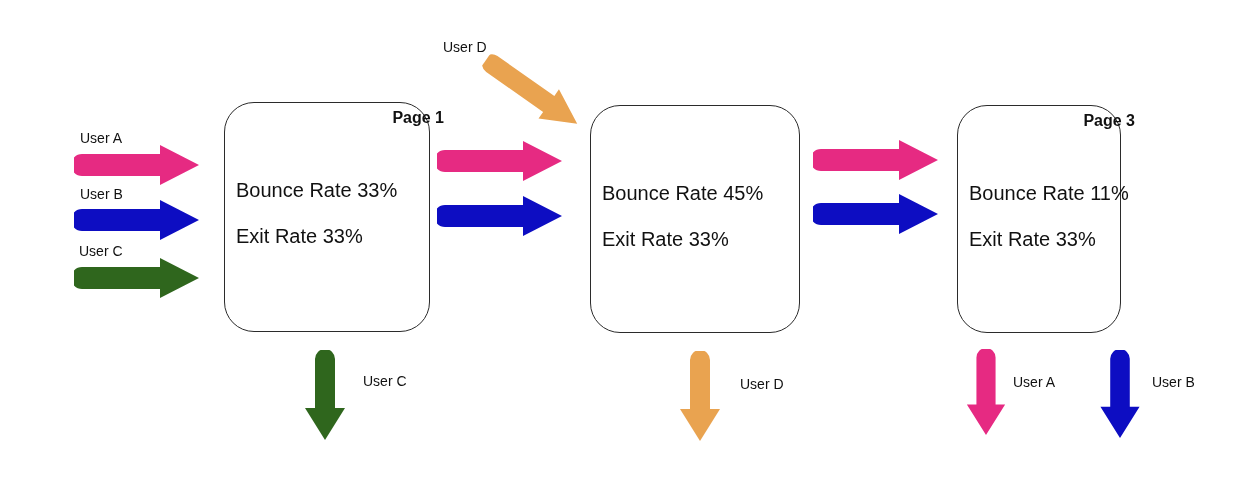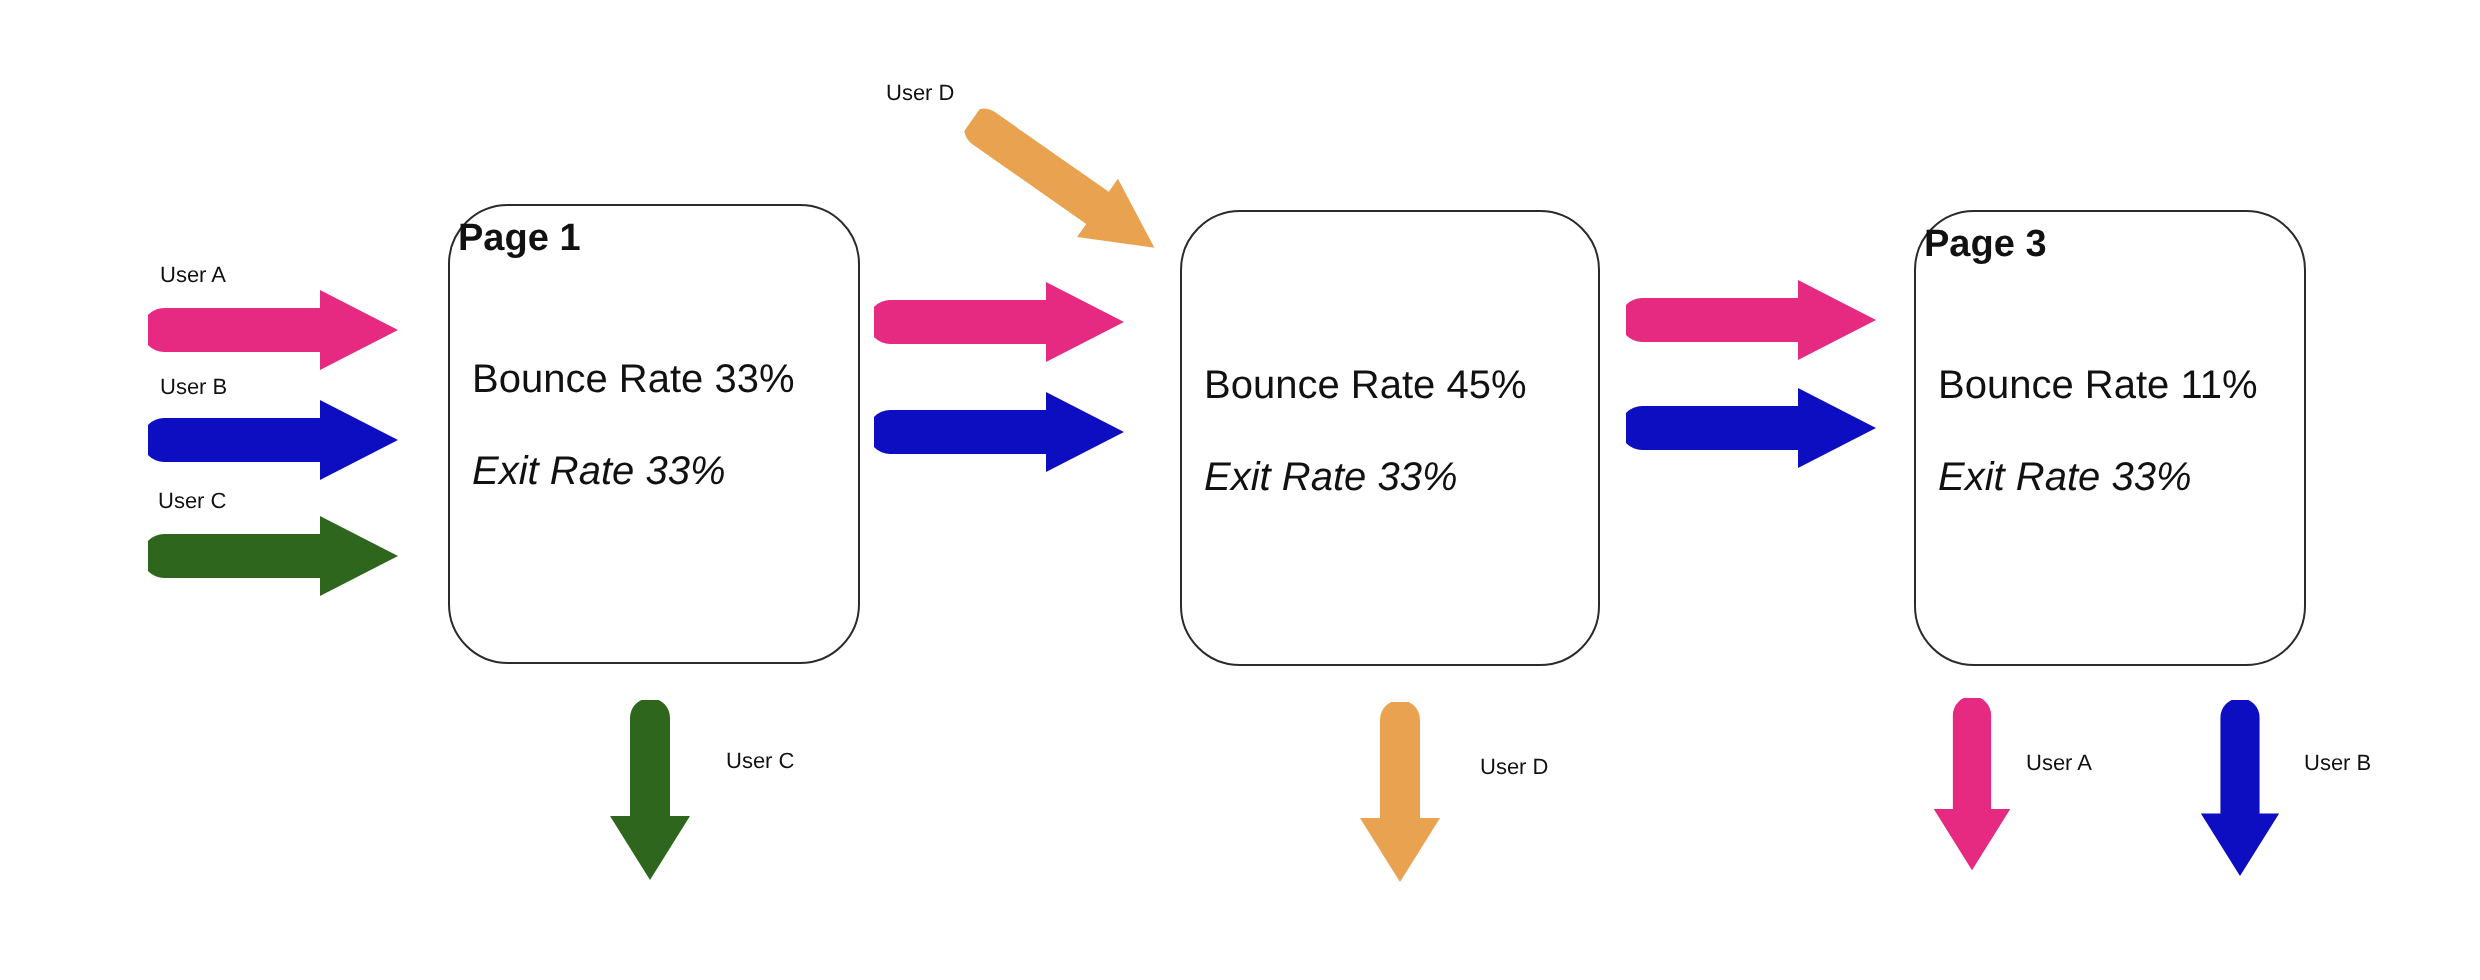--- a/index.html
+++ b/index.html
@@ -1,33 +1,33 @@
 <!DOCTYPE html>
 <html style="--pink: #E62A82; --blue: #0D0DC2; --green: #2F661D; --orange: #E9A350; --box_border: #2B2B2B; --text: #111111; --background: #FFFFFF;"><head>
 <meta charset="utf-8">
 <style>
   html,body{margin:0;padding:0;background:#fff;}
   .canvas{
     position:relative;width:1240px;height:490px;background:var(--background,#fff);
     font-family:"Liberation Sans",sans-serif;color:var(--text,#111);overflow:hidden;
   }
-  .lbl{position:absolute;font-size:11px;line-height:16px;color:var(--text,#111);white-space:nowrap;}
+  .lbl{position:absolute;font-size:14px;line-height:16px;color:var(--text,#111);white-space:nowrap;}
   .arrow{position:absolute;display:block;}
   .arrow.pink path{fill:var(--pink);}
   .arrow.blue path{fill:var(--blue);}
   .arrow.green path{fill:var(--green);}
   .arrow.orange path{fill:var(--orange);}
   .page-box{
     position:absolute;background:#fff;border:1.6px solid var(--box_border,#2b2b2b);
     border-radius:30px;box-sizing:border-box;
   }
-  .page-title{position:absolute;top:6px;left:4px;width:100%;text-align:left;font-weight:bold;font-size:19px;}
+  .page-title{position:absolute;top:6px;left:15px;width:100%;text-align:right;font-weight:bold;font-size:16px;}
   .page-line{position:absolute;left:11px;font-size:20px;white-space:nowrap;}
   .line1{top:76px;}
-  .line2{top:122px;font-style:italic;}
+  .line2{top:122px;}
   .diag{transform:rotate(35deg);transform-origin:0 50%;}
 </style>
 </head>
 <body>
 
 <div class="canvas">
 
   <div class="lbl" style="left:80px;top:130px">User A</div>
   <svg class="arrow pink" style="left:74px;top:143px" width="128" height="44" viewBox="0 0 128 44">
     <path d="M8 11 H86 V2 L125 22 L86 42 V33 H8 A11 11 0 0 1 8 11 Z"></path>
@@ -52,21 +52,21 @@
     <div class="page-title">Page 1</div>
     <div class="page-line line1">Bounce Rate 33%</div>
     <div class="page-line line2">Exit Rate 33%</div>
   </div>
 
   <div class="page-box" style="left:590px;top:105px;width:210px;height:228px">
     <div class="page-line line1">Bounce Rate 45%</div>
     <div class="page-line line2">Exit Rate 33%</div>
   </div>
 
-  <div class="page-box" style="left:957px;top:105px;width:196px;height:228px">
+  <div class="page-box" style="left:957px;top:105px;width:164px;height:228px">
     <div class="page-title">Page 3</div>
     <div class="page-line line1">Bounce Rate 11%</div>
     <div class="page-line line2">Exit Rate 33%</div>
   </div>
 
   <svg class="arrow pink" style="left:437px;top:139px" width="128" height="44" viewBox="0 0 128 44">
     <path d="M8 11 H86 V2 L125 22 L86 42 V33 H8 A11 11 0 0 1 8 11 Z"></path>
   </svg>
   <svg class="arrow blue" style="left:437px;top:194px" width="128" height="44" viewBox="0 0 128 44">
     <path d="M8 11 H86 V2 L125 22 L86 42 V33 H8 A11 11 0 0 1 8 11 Z"></path>

